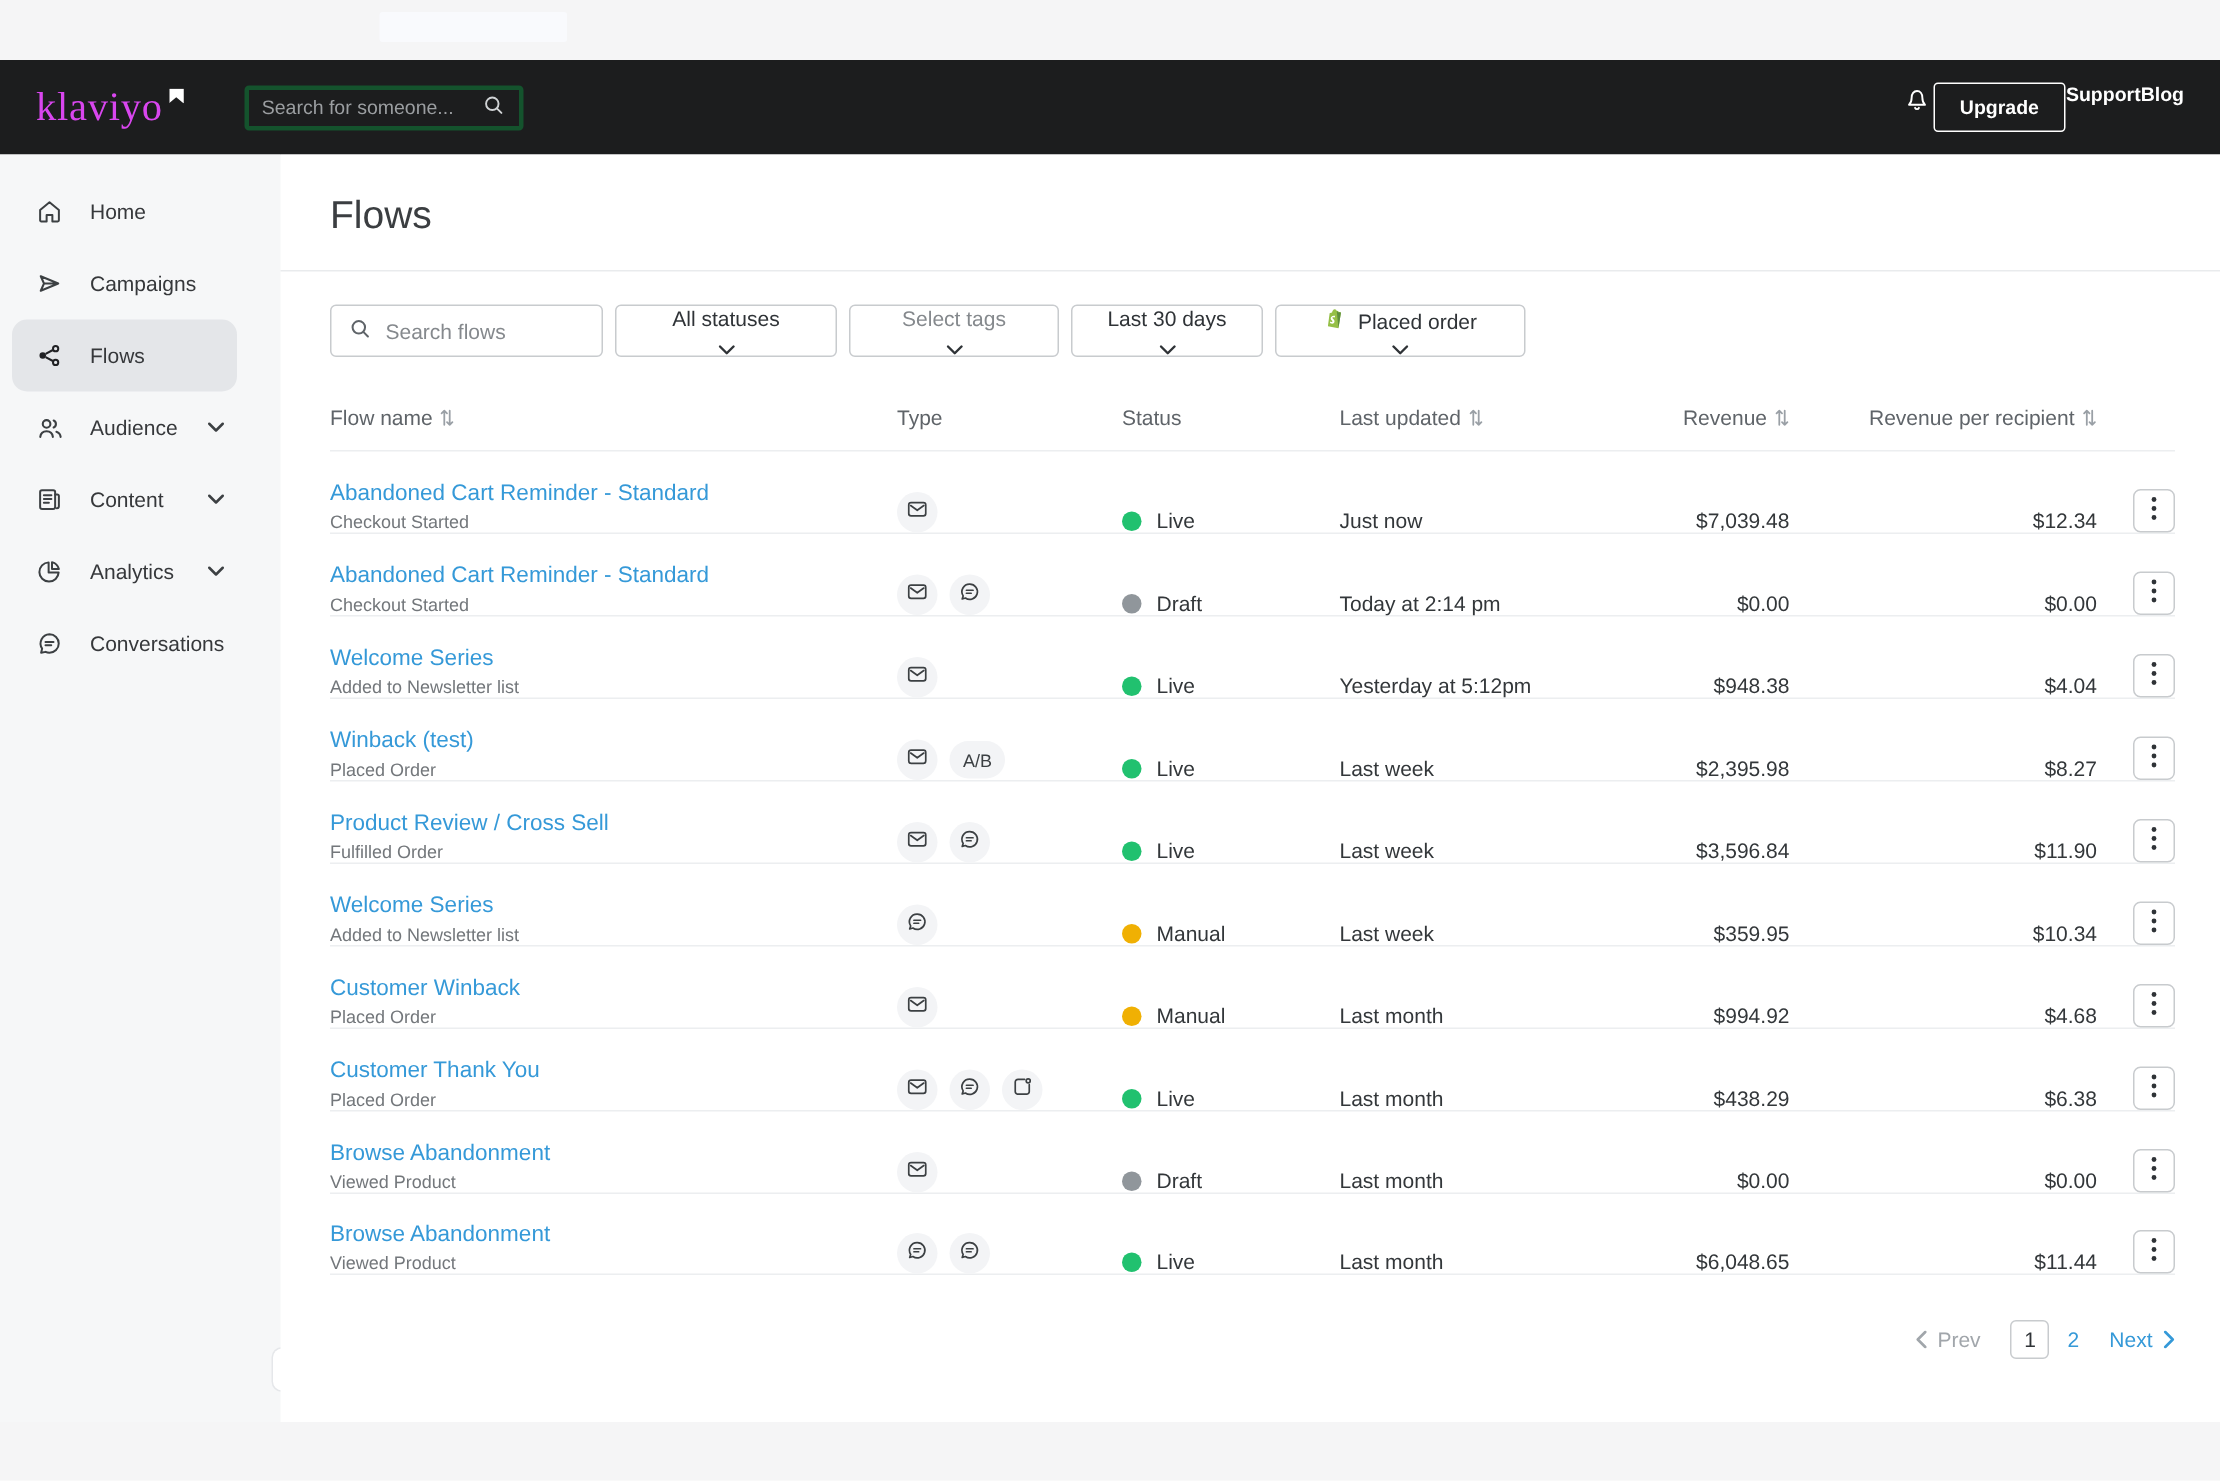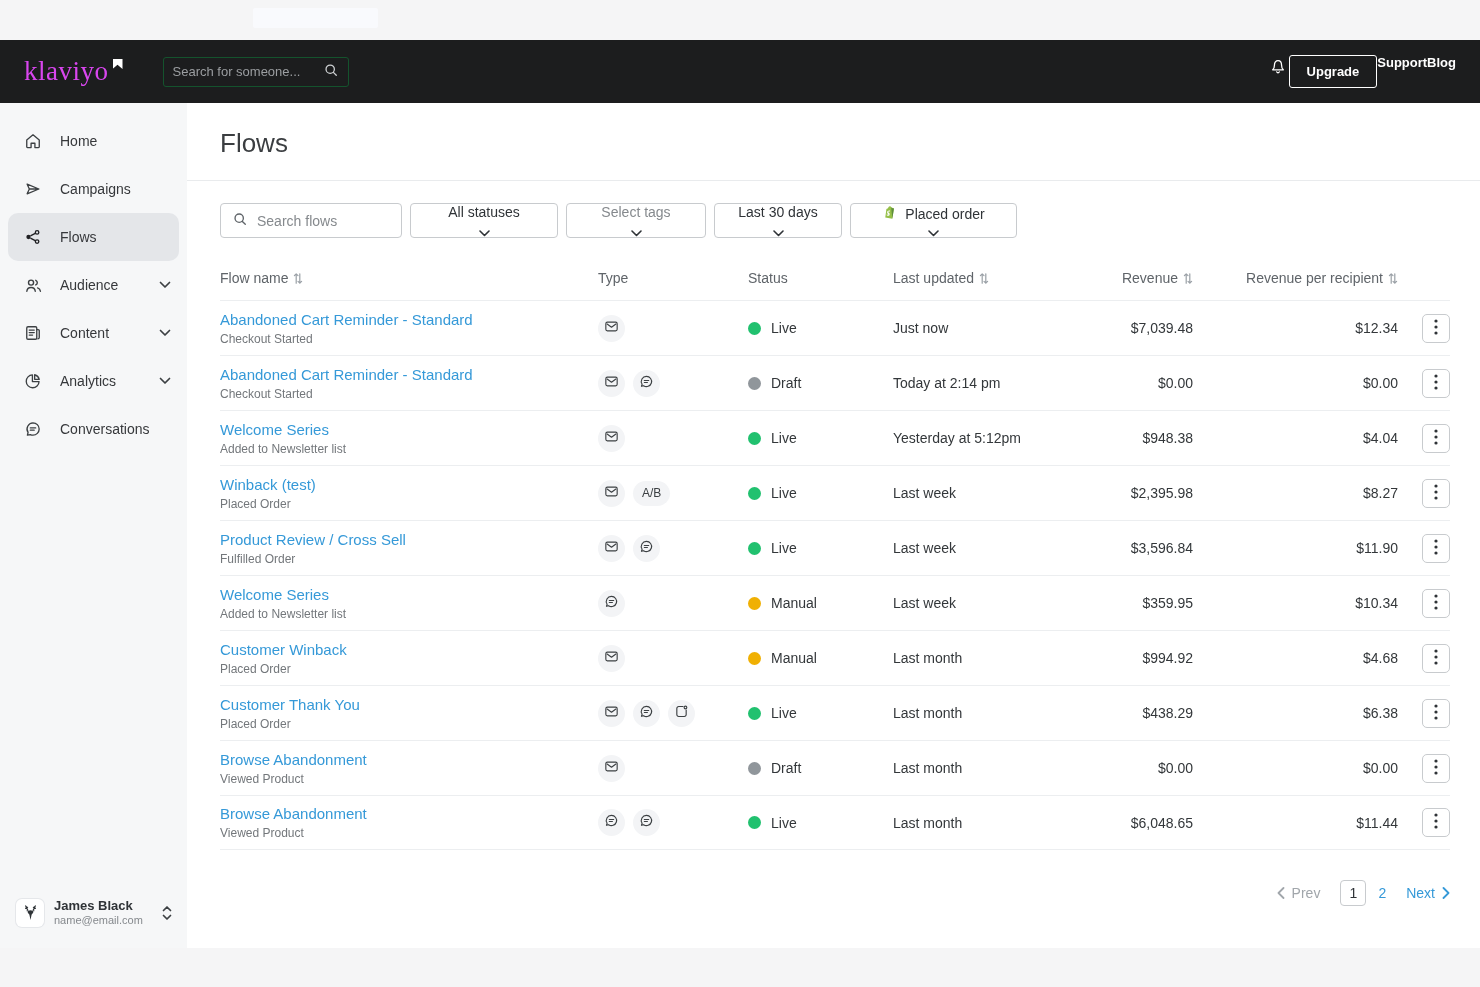--- a/index.html
+++ b/index.html
@@ -8,31 +8,31 @@
 
   
   .top-strip { height:40px; background:#f5f5f6; position:relative; }
   .tab-ghost { position:absolute; left:253px; top:8px; width:125px; height:20px; background:#f9fafd; border-radius:2px; }
 
   
   .navbar { height:63px; background:#1c1d1e; display:flex; align-items:center; padding:0 24px; color:#fff; }
   .logo { font-family:Liberation Serif, serif; font-size:27px; color:#d946ef; position:relative; padding-right:14px; letter-spacing:.5px; }
   .logo-flag { position:absolute; top:3px; right:0; width:10px; height:10px; background:#fff;
                clip-path:polygon(0 0,100% 0,100% 100%,50% 58%,0 100%); }
-  .nav-search { margin-left:40px; width:186px; height:30px; border:1px solid #14532d; border-radius:3px;
+  .nav-search { margin-left:40px; width:186px; height:30px; border:3px solid #14532d; border-radius:3px;
                 display:flex; align-items:center; justify-content:space-between; padding:0 9px;
                 color:#9b9ea1; font-size:13px; background:transparent; }
   .nav-right { margin-left:auto; display:flex; align-items:flex-start; }
   .upgrade-btn { border:1px solid #fff; border-radius:3px; padding:8px 17px; font-size:13px; font-weight:bold;
                  color:#fff; background:transparent; cursor:pointer; font-family:inherit; }
   .nav-link { font-size:13px; font-weight:bold; color:#fff; cursor:pointer; }
 
   
   .app { display:flex; height:845px; }
-  .sidebar { width:187px; background:#f6f7f8; display:flex; flex-direction:column; padding-top:14px; flex-shrink:0; }
+  .sidebar { width:187px; background:#f6f7f8; display:flex; padding-top:14px; flex-shrink:0; }
   .side-item { height:48px; display:flex; align-items:center; gap:16px; padding:0 16px 0 22px;
                font-size:14px; color:#36383b; cursor:pointer; }
   .side-item.selected { background:#e4e6e9; border-radius:10px; margin:0 8px; padding-left:14px; padding-right:8px; }
   .side-item .icon { width:22px; height:22px; display:flex; align-items:center; justify-content:center; }
   .side-chevron { margin-left:auto; display:flex; align-items:center; }
   .side-user { margin-top:auto; display:flex; align-items:center; gap:10px; padding:14px 14px 20px 16px; cursor:pointer; }
   .avatar { width:28px; height:28px; background:#fff; border-radius:6px; box-shadow:0 0 0 1px #e5e7ea;
             display:flex; align-items:center; justify-content:center; flex-shrink:0; }
   .user-name { font-size:13px; font-weight:bold; color:#2f3337; line-height:1.25; }
   .user-email { font-size:11px; color:#85898d; line-height:1.25; }
@@ -51,21 +51,21 @@
   .filters { display:flex; gap:8px; padding:22px 33px 18px; }
   .filter-search { width:182px; height:35px; border:1px solid #c8cbce; border-radius:4px;
                    display:flex; align-items:center; gap:9px; padding:0 11px; color:#85898d; font-size:14px; background:#fff; }
   .dropdown { height:35px; border:1px solid #c8cbce; border-radius:4px; background:#fff;
               display:flex; align-items:center; justify-content:space-between; padding:0 13px;
               font-size:14px; color:#2f3337; cursor:pointer;flex-direction:column; }
   .dd-left { display:flex; align-items:center; gap:8px; }
 
   .table { padding:0 33px; }
   .thead { display:flex; align-items:center; height:44px; font-size:14px; color:#5f6469; }
-  .trow { display:flex; align-items:center; height:55px; border-top:1px solid #eceef0; }
+  .trow { display:flex; align-items:flex-end; height:55px; border-top:1px solid #eceef0; }
   .trow:last-child { border-bottom:1px solid #eceef0; }
   .col-name { width:378px; padding-right:10px; }
   .col-type { width:150px; display:flex; align-items:center; gap:8px; }
   .col-status { width:145px; display:flex; align-items:center; gap:10px; }
   .col-updated { width:175px; }
   .col-revenue { width:125px; text-align:right; }
   .col-rpr { width:205px; text-align:right; }
   .col-menu { width:52px; display:flex; justify-content:flex-end; }
   .th { display:inline-flex; align-items:center; gap:5px; }
   .sort-glyph { display:inline-flex; }

